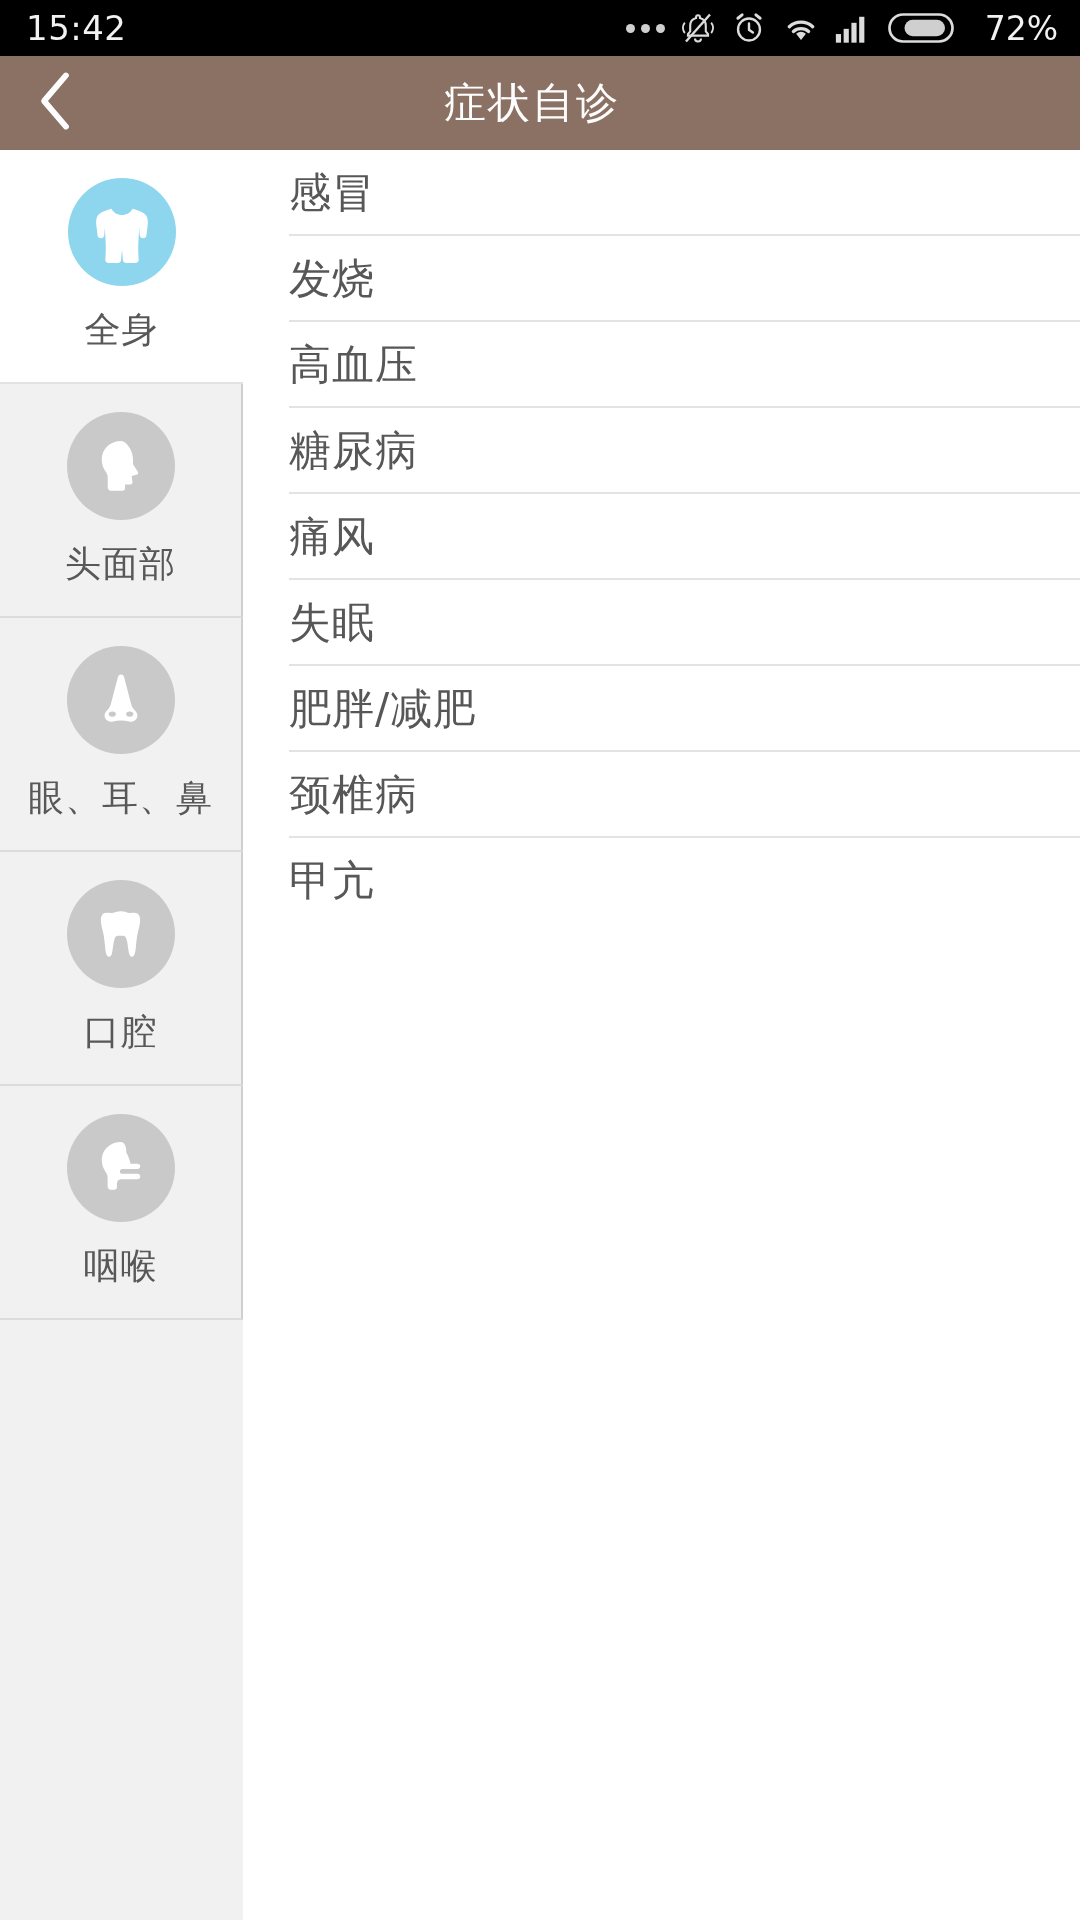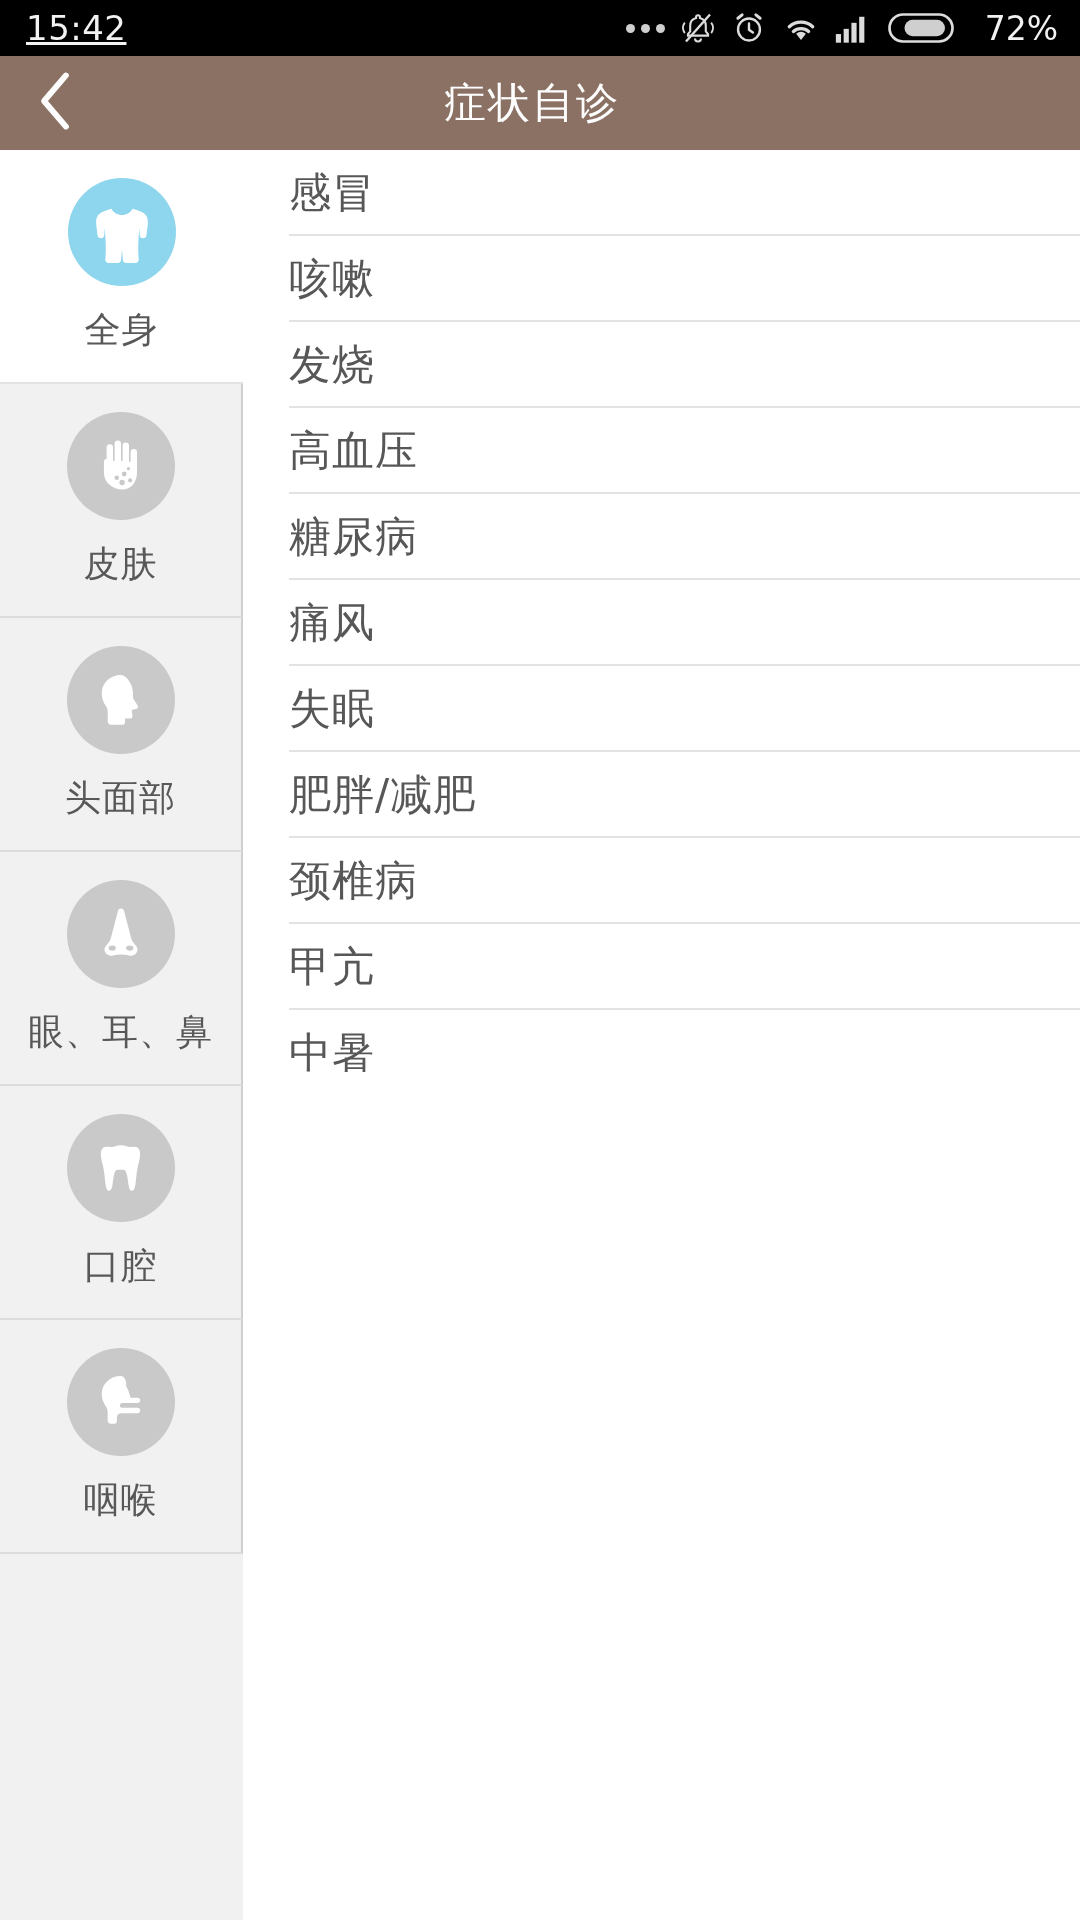--- a/index.html
+++ b/index.html
@@ -10,21 +10,21 @@
     overflow:hidden;
   }
   .screen { position:relative; width:1080px; height:1920px; overflow:hidden; background:#fff; }
 
   
   .statusbar {
     height:56px; background:#000; color:#fff;
     display:flex; align-items:center; justify-content:space-between;
     padding:0 22px 0 26px;
   }
-  .status-time { font-size:34px; letter-spacing:0.5px; color:#f2f2f2;text-decoration:underline; }
+  .status-time { font-size:34px; letter-spacing:0.5px; color:#f2f2f2; }
   .status-right { display:flex; align-items:center; gap:15px; }
   .status-icon { display:flex; align-items:center; }
   .dots { display:flex; align-items:center; gap:6px; }
   .dots i { width:9px; height:9px; border-radius:50%; background:#cfcfcf; display:block; }
   .batt-text { font-size:33px; color:#f2f2f2; margin-left:16px; }
 
   
   .header {
     height:94px; background:#8a7164;
     display:flex; align-items:center; position:relative;
@@ -155,33 +155,20 @@
 
       <div class="side-item active">
         <span class="side-icon">
           <svg width="70" height="70" viewBox="0 0 60 60">
             <path d="M21 10c-4 1-8 2.5-10.5 4.5C8 16.5 7.5 20 8 24.5l1 8c.2 1.8 1.3 2.8 3 2.8 1.6 0 2.7-1.1 2.8-2.8l.4-6.2.6 9c.3 4.3.4 8.6.2 12.9l-.3 5.6c0 1.6 1.2 2.7 2.9 2.7h7.9c1.5 0 2.6-1 2.7-2.5l.8-9 .8 9c.1 1.5 1.2 2.5 2.7 2.5h7.9c1.7 0 2.9-1.1 2.9-2.7l-.3-5.6c-.2-4.3-.1-8.6.2-12.9l.6-9 .4 6.2c.1 1.7 1.2 2.8 2.8 2.8 1.7 0 2.8-1 3-2.8l1-8c.5-4.5 0-8-2.5-10C47 12.5 43 11 39 10c-1.8 3.4-5.2 5.4-9 5.4S22.8 13.4 21 10z" fill="#ffffff"></path>
           </svg>
         </span>
         <span class="side-label">全身</span>
       </div>
 
-      <div class="side-item">
-        <span class="side-icon">
-          <svg width="64" height="64" viewBox="0 0 60 60">
-            <path d="M16.5 26V12.5a3 3 0 016 0V25h1.5V9a3 3 0 016 0v16h1.5V11a3 3 0 016 0v15h1.5V17a3 3 0 016 0v19c0 9-5.5 16-14 16-8.5 0-17-6.5-17-15.5V25.5a2.8 2.8 0 015.5 0z" fill="#ffffff"></path>
-            <circle cx="26" cy="41" r="2.1" fill="#c9c9c9"></circle>
-            <circle cx="33" cy="37.5" r="2.3" fill="#c9c9c9"></circle>
-            <circle cx="31" cy="45.5" r="2.5" fill="#c9c9c9"></circle>
-            <circle cx="38.5" cy="43.5" r="1.9" fill="#c9c9c9"></circle>
-            <circle cx="37" cy="32.5" r="1.5" fill="#c9c9c9"></circle>
-          </svg>
-        </span>
-        <span class="side-label">皮肤</span>
-      </div>
 
       <div class="side-item">
         <span class="side-icon">
           <svg width="68" height="68" viewBox="0 0 60 60">
             <path d="M30 8c-9.5 0-17 7-17 16 0 5 1.5 8 3.5 11 1.3 2 1.8 3.3 1.8 5.6V49c0 1.6 1.2 2.8 2.8 2.8h10.3c1.3 0 2.2-.9 2.2-2.2v-3.2h4.3c1.5 0 2.4-1 2.2-2.5l-.7-5 4.4-1.2c1.3-.4 1.7-1.5 1-2.6l-4.2-6.6C41 22 40 18 37.5 14 35 10 32.8 8 30 8z" fill="#ffffff"></path>
           </svg>
         </span>
         <span class="side-label">头面部</span>
       </div>
 
@@ -214,23 +201,20 @@
         <span class="side-label">咽喉</span>
       </div>
 
     </div>
 
     <div class="list">
       <div class="list-row">
           <span class="list-label">感冒</span>
         </div>
       <div class="list-row">
-          <span class="list-label">咳嗽</span>
-        </div>
-      <div class="list-row">
           <span class="list-label">发烧</span>
         </div>
       <div class="list-row">
           <span class="list-label">高血压</span>
         </div>
       <div class="list-row">
           <span class="list-label">糖尿病</span>
         </div>
       <div class="list-row">
           <span class="list-label">痛风</span>
@@ -239,20 +223,17 @@
           <span class="list-label">失眠</span>
         </div>
       <div class="list-row">
           <span class="list-label">肥胖/减肥</span>
         </div>
       <div class="list-row">
           <span class="list-label">颈椎病</span>
         </div>
       <div class="list-row">
           <span class="list-label">甲亢</span>
-        </div>
-      <div class="list-row">
-          <span class="list-label">中暑</span>
         </div>
     </div>
 
   </div>
 </div>
 
 </body></html>

